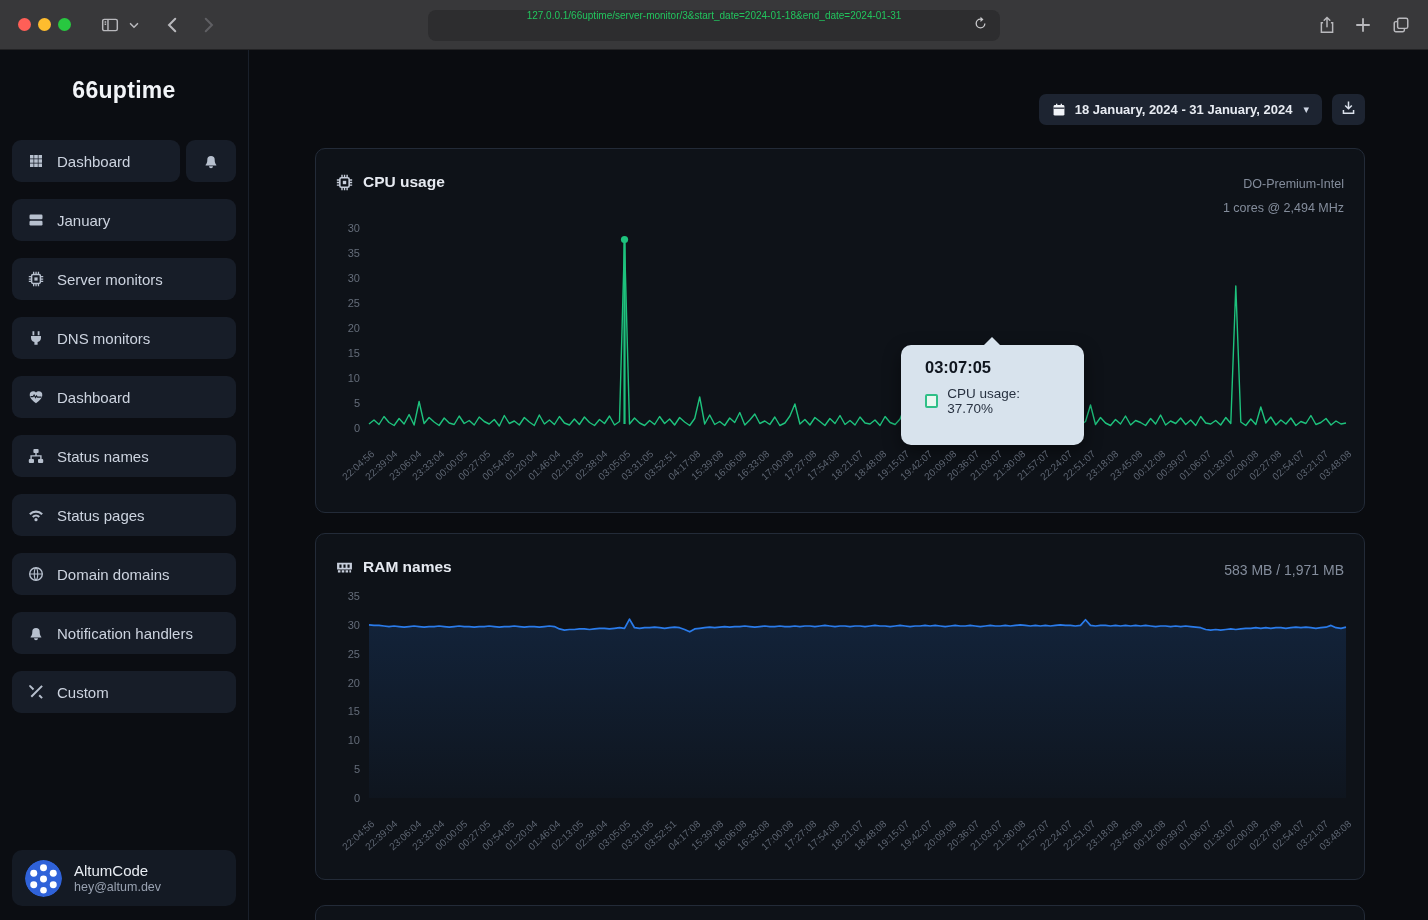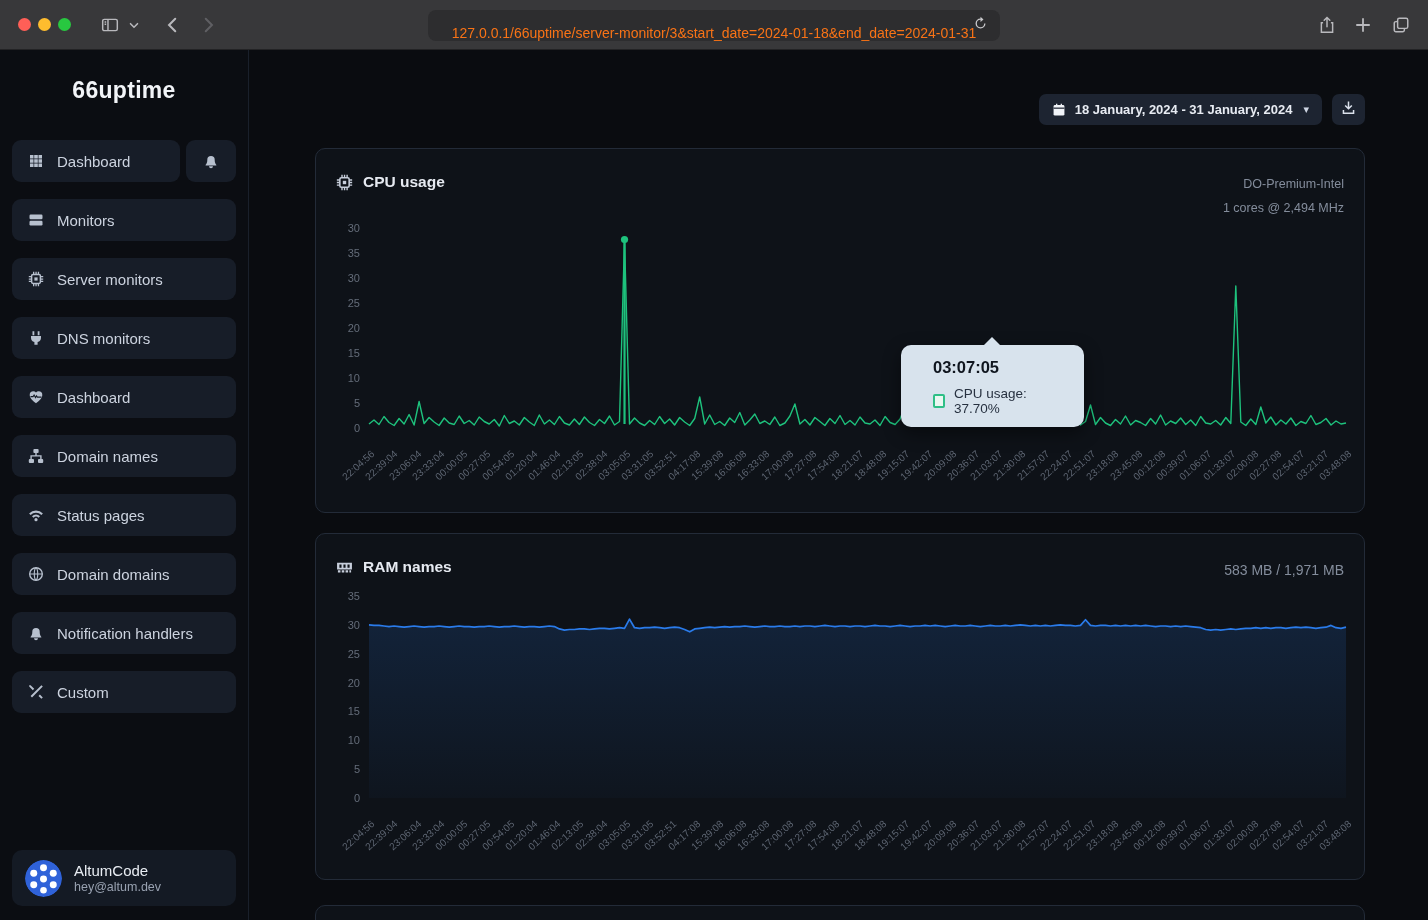--- a/index.html
+++ b/index.html
@@ -9,21 +9,21 @@
   
   .chrome{position:absolute;left:0;top:0;width:1428px;height:50px;background:#38383a;border-bottom:1px solid #232325;}
   .traffic{position:absolute;top:18px;width:13px;height:13px;border-radius:50%;}
   .t-red{left:18px;background:#ff5f57;}
   .t-yellow{left:38px;background:#febc2e;}
   .t-green{left:58px;background:#28c840;}
   .chrome-ic{position:absolute;top:14px;width:22px;height:22px;color:#b9b9bd;display:flex;align-items:center;justify-content:center;}
   .chrome-ic svg{width:18px;height:18px;}
   .ic-dim{color:#5f5f63;}
   .urlbar{position:absolute;left:428px;top:10px;width:572px;height:31px;background:#2d2d2f;border-radius:8px;
-    display:flex;align-items:flex-end;justify-content:center;color:#f97316;font-size:14px;}
+    display:flex;align-items:flex-start;justify-content:center;color:#22c55e;font-size:10px;}
   .urlbar .reload{position:absolute;right:9px;top:6px;width:18px;height:18px;color:#c9c9cc;}
   .urlbar .reload svg{width:15px;height:15px;}
 
   
   .sidebar{position:absolute;left:0;top:50px;width:249px;height:870px;background:#0b0d12;border-right:1px solid #1a202b;padding:0 12px;}
   .brand{color:#f2f4f8;font-size:23px;font-weight:600;text-align:center;margin:27px 0 36px 0;letter-spacing:.3px;}
   .nav-row{display:flex;gap:6px;margin-bottom:17px;}
   .nav-item{flex:1;height:42px;display:flex;align-items:center;gap:13px;padding:0 15px;background:#171d28;border-radius:9px;cursor:pointer;}
   .nav-bell{flex:0 0 50px;justify-content:center;padding:0;}
   .nav-icon{width:17px;height:17px;color:#b7c0ce;display:flex;align-items:center;justify-content:center;flex:0 0 17px;}
@@ -65,22 +65,22 @@
   .yticks-ram{top:62px;height:202px;}
   .ytick{position:absolute;right:0;width:44px;text-align:right;color:#646c79;font-size:11px;}
   .xlabels{position:absolute;left:53px;width:977px;height:78px;}
   .xlabels-cpu{top:288px;}
   .xlabels-ram{top:273px;}
   .xtick{position:absolute;top:6px;}
   .xtick>span{display:inline-block;white-space:nowrap;color:#5e6673;font-size:10px;
     transform:rotate(-42deg) translateX(-100%);transform-origin:0 0;}
 
   
-  .tooltip{position:absolute;left:532px;top:117px;width:183px;height:82px;background:#d8e3ed;border-radius:10px;
-    box-shadow:0 6px 18px rgba(0,0,0,.45);padding:13px 32px;}
+  .tooltip{position:absolute;left:532px;top:117px;width:183px;height:100px;background:#d8e3ed;border-radius:10px;
+    box-shadow:0 6px 18px rgba(0,0,0,.45);padding:13px 24px;}
   .tt-arrow{position:absolute;left:82px;top:-8px;width:0;height:0;border-left:9px solid transparent;border-right:9px solid transparent;border-bottom:9px solid #d8e3ed;}
   .tt-time{color:#10161f;font-size:16.5px;font-weight:700;margin-bottom:9px;}
   .tt-row{display:flex;align-items:center;gap:9px;}
   .tt-swatch{width:14px;height:14px;border:2px solid #2fbf87;background:#eaf7f1;border-radius:2px;}
   .tt-label{color:#273140;font-size:13.5px;}
 </style>
 </head>
 <body>
 
 <div class="chrome">
@@ -154,21 +154,21 @@
         </div>
       </div>
       <div class="nav-row">
         <div class="nav-item">
           <span class="nav-icon">
             <svg viewBox="0 0 16 16" fill="currentColor">
               <rect x="1.5" y="2.6" width="13" height="4.6" rx="1.2"></rect>
               <rect x="1.5" y="8.8" width="13" height="4.6" rx="1.2"></rect>
             </svg>
           </span>
-          <span class="nav-label">Monitors</span>
+          <span class="nav-label">January</span>
         </div>
       </div>
       <div class="nav-row">
         <div class="nav-item">
           <span class="nav-icon">
             <svg viewBox="0 0 16 16" fill="currentColor">
               <path d="M5 .8h1.3v2.2H5zM7.4 .8h1.3v2.2H7.4zM9.8 .8h1.3v2.2H9.8zM5 13h1.3v2.2H5zM7.4 13h1.3v2.2H7.4zM9.8 13h1.3v2.2H9.8zM.8 5h2.2v1.3H.8zM.8 7.4h2.2v1.3H.8zM.8 9.8h2.2v1.3H.8zM13 5h2.2v1.3H13zM13 7.4h2.2v1.3H13zM13 9.8h2.2v1.3H13z"></path>
               <rect x="3.6" y="3.6" width="8.8" height="8.8" rx="1.4" fill="none" stroke="currentColor" stroke-width="1.5"></rect>
               <rect x="6.4" y="6.4" width="3.2" height="3.2"></rect>
             </svg>
@@ -200,21 +200,21 @@
       <div class="nav-row">
         <div class="nav-item">
           <span class="nav-icon">
             <svg viewBox="0 0 16 16" fill="currentColor">
               <rect x="5.4" y="1" width="5.2" height="4" rx="1"></rect>
               <rect x="0.8" y="11" width="5.2" height="4" rx="1"></rect>
               <rect x="10" y="11" width="5.2" height="4" rx="1"></rect>
               <path d="M7.3 5h1.4v2.2h4.9V11h-1.4V8.6H3.8V11H2.4V7.2h4.9z"></path>
             </svg>
           </span>
-          <span class="nav-label">Domain names</span>
+          <span class="nav-label">Status names</span>
         </div>
       </div>
       <div class="nav-row">
         <div class="nav-item">
           <span class="nav-icon">
             <svg viewBox="0 0 16 16" fill="currentColor">
               <path d="M1.1 6.4a9.7 9.7 0 0 1 13.8 0l-1.5 1.5a7.6 7.6 0 0 0-10.8 0z"></path>
               <path d="M4 9.3a5.6 5.6 0 0 1 8 0l-1.5 1.5a3.5 3.5 0 0 0-5 0z"></path>
               <circle cx="8" cy="12.7" r="1.6"></circle>
             </svg>

